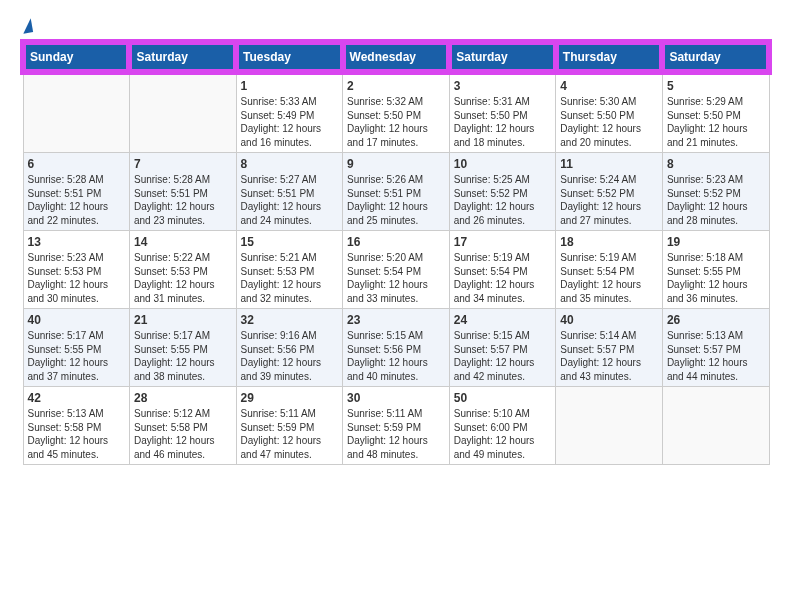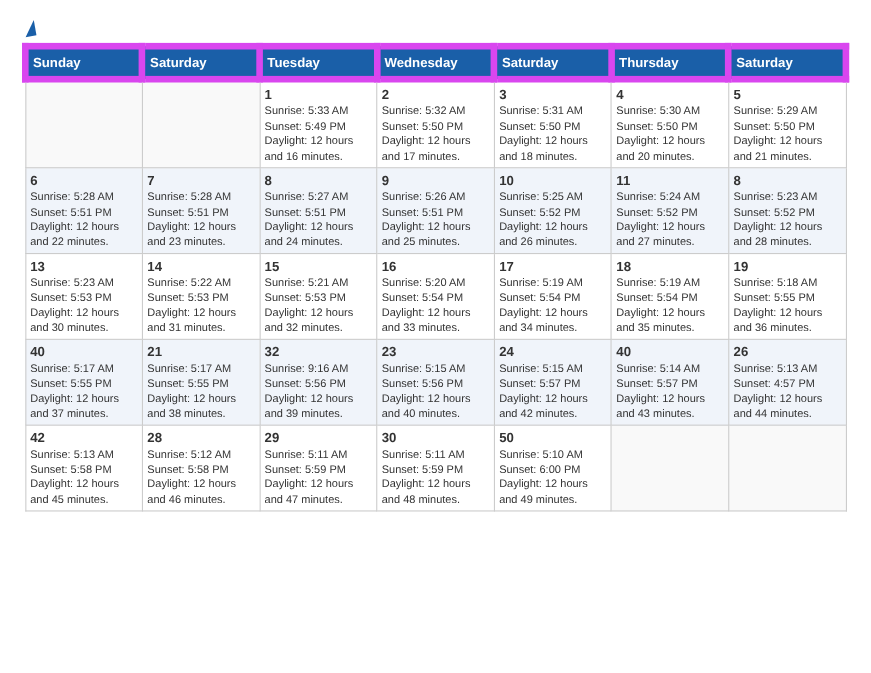--- a/index.html
+++ b/index.html
@@ -283,21 +283,21 @@
         </td>
         <td>
           <span class="day-num">40</span>
           <div class="day-info">Sunrise: 5:14 AM
 Sunset: 5:57 PM
 Daylight: 12 hours and 43 minutes.</div>
         </td>
         <td>
           <span class="day-num">26</span>
           <div class="day-info">Sunrise: 5:13 AM
-Sunset: 4:57 PM
+Sunset: 5:57 PM
 Daylight: 12 hours and 44 minutes.</div>
         </td>
       </tr>
       <tr>
         <td>
           <span class="day-num">42</span>
           <div class="day-info">Sunrise: 5:13 AM
 Sunset: 5:58 PM
 Daylight: 12 hours and 45 minutes.</div>
         </td>

